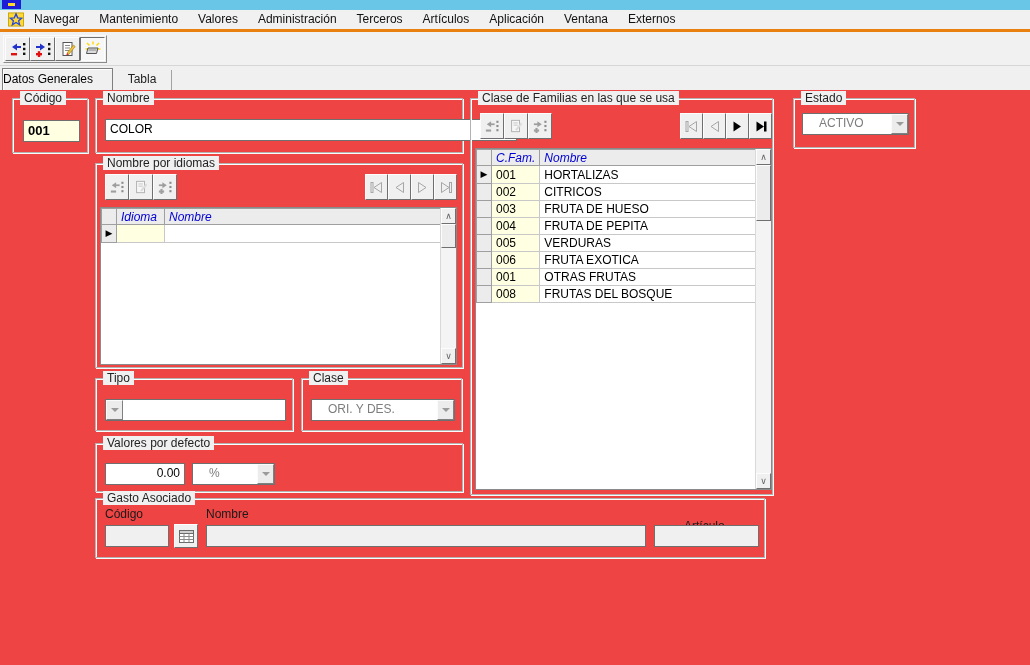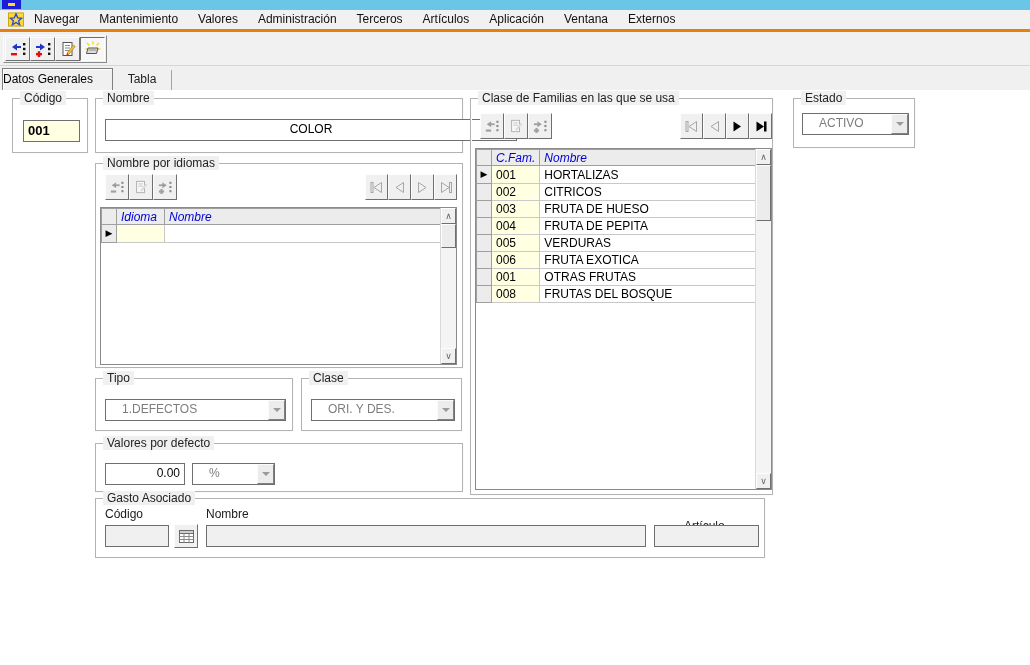--- a/index.html
+++ b/index.html
@@ -1,18 +1,18 @@
 <!DOCTYPE html>
 <html><head>
 <meta charset="utf-8">
 <style>
   * { box-sizing: border-box; margin: 0; padding: 0; }
   html,body { background:#d4d4d4; }
   body { font-family: "Liberation Sans", sans-serif; }
-  #app { position:relative; width:1030px; height:665px; background:#ffffff; overflow:hidden; }
+  #app { position:relative; width:1030px; height:665px; background:#ef4444; overflow:hidden; }
   .abs { position:absolute; }
 
   
   #titlebar { left:0; top:0; width:1030px; height:10px; background:#69c6e6; }
   #title-mini-icon { left:2px; top:0; width:19px; height:9px; background:#1d1dd8; }
   #title-mini-icon i { position:absolute; left:6px; top:3px; width:7px; height:3px; background:#ffd92a; }
 
   
   #menubar { left:0; top:10px; width:1030px; height:19px; background:#f1f1f1; display:flex; align-items:center; }
   #app-icon { width:16px; height:15px; margin-left:8px; }
@@ -163,21 +163,21 @@
     <div class="tab-inactive">Tabla</div>
   </div>
 
   <div class="groupbox" style="left:12px; top:98px; width:76px; height:55px;">
     <span class="grouplabel">Código</span>
     <div class="field yellow" style="left:10px; top:21px; width:57px; height:22px;">001</div>
   </div>
 
   <div class="groupbox" style="left:95px; top:98px; width:368px; height:55px;">
     <span class="grouplabel">Nombre</span>
-    <div class="field" style="left:9px; top:20px; width:412px; height:22px; color:#000;text-align:center;">COLOR</div>
+    <div class="field" style="left:9px; top:20px; width:412px; height:22px; color:#000;">COLOR</div>
   </div>
 
   <div class="groupbox" style="left:95px; top:163px; width:368px; height:205px;">
     <span class="grouplabel">Nombre por idiomas</span>
 
     <div class="gb-btn dis" style="left:9px; top:10px;">
       <svg width="14" height="14" viewBox="0 0 16 16">
         <line x1="11" y1="6" x2="6" y2="6" stroke="#2233cc" stroke-width="2"></line>
           <polygon points="7,2.5 2,6 7,9.5" fill="#2233cc"></polygon>
         <rect x="1" y="12" width="6" height="2.4" fill="#e01010"></rect>
@@ -255,21 +255,20 @@
         <div class="sbtn" style="top:0;">∧</div>
         <div class="sthumb" style="top:16px; height:24px;"></div>
         <div class="sbtn" style="bottom:0;">∨</div>
       </div>
     </div>
   </div>
 
   <div class="groupbox" style="left:95px; top:378px; width:198px; height:53px;">
     <span class="grouplabel">Tipo</span>
     <div class="combo" style="left:9px; top:20px; width:181px; height:22px;">
-      <div class="cval">1.DEFECTOS</div>
       <div class="cbtn">
           <span class="carr"></span>
         </div>
     </div>
   </div>
 
   <div class="groupbox" style="left:301px; top:378px; width:161px; height:53px;">
     <span class="grouplabel">Clase</span>
     <div class="combo" style="left:9px; top:20px; width:144px; height:22px;">
       <div class="cval">ORI. Y DES.</div>

